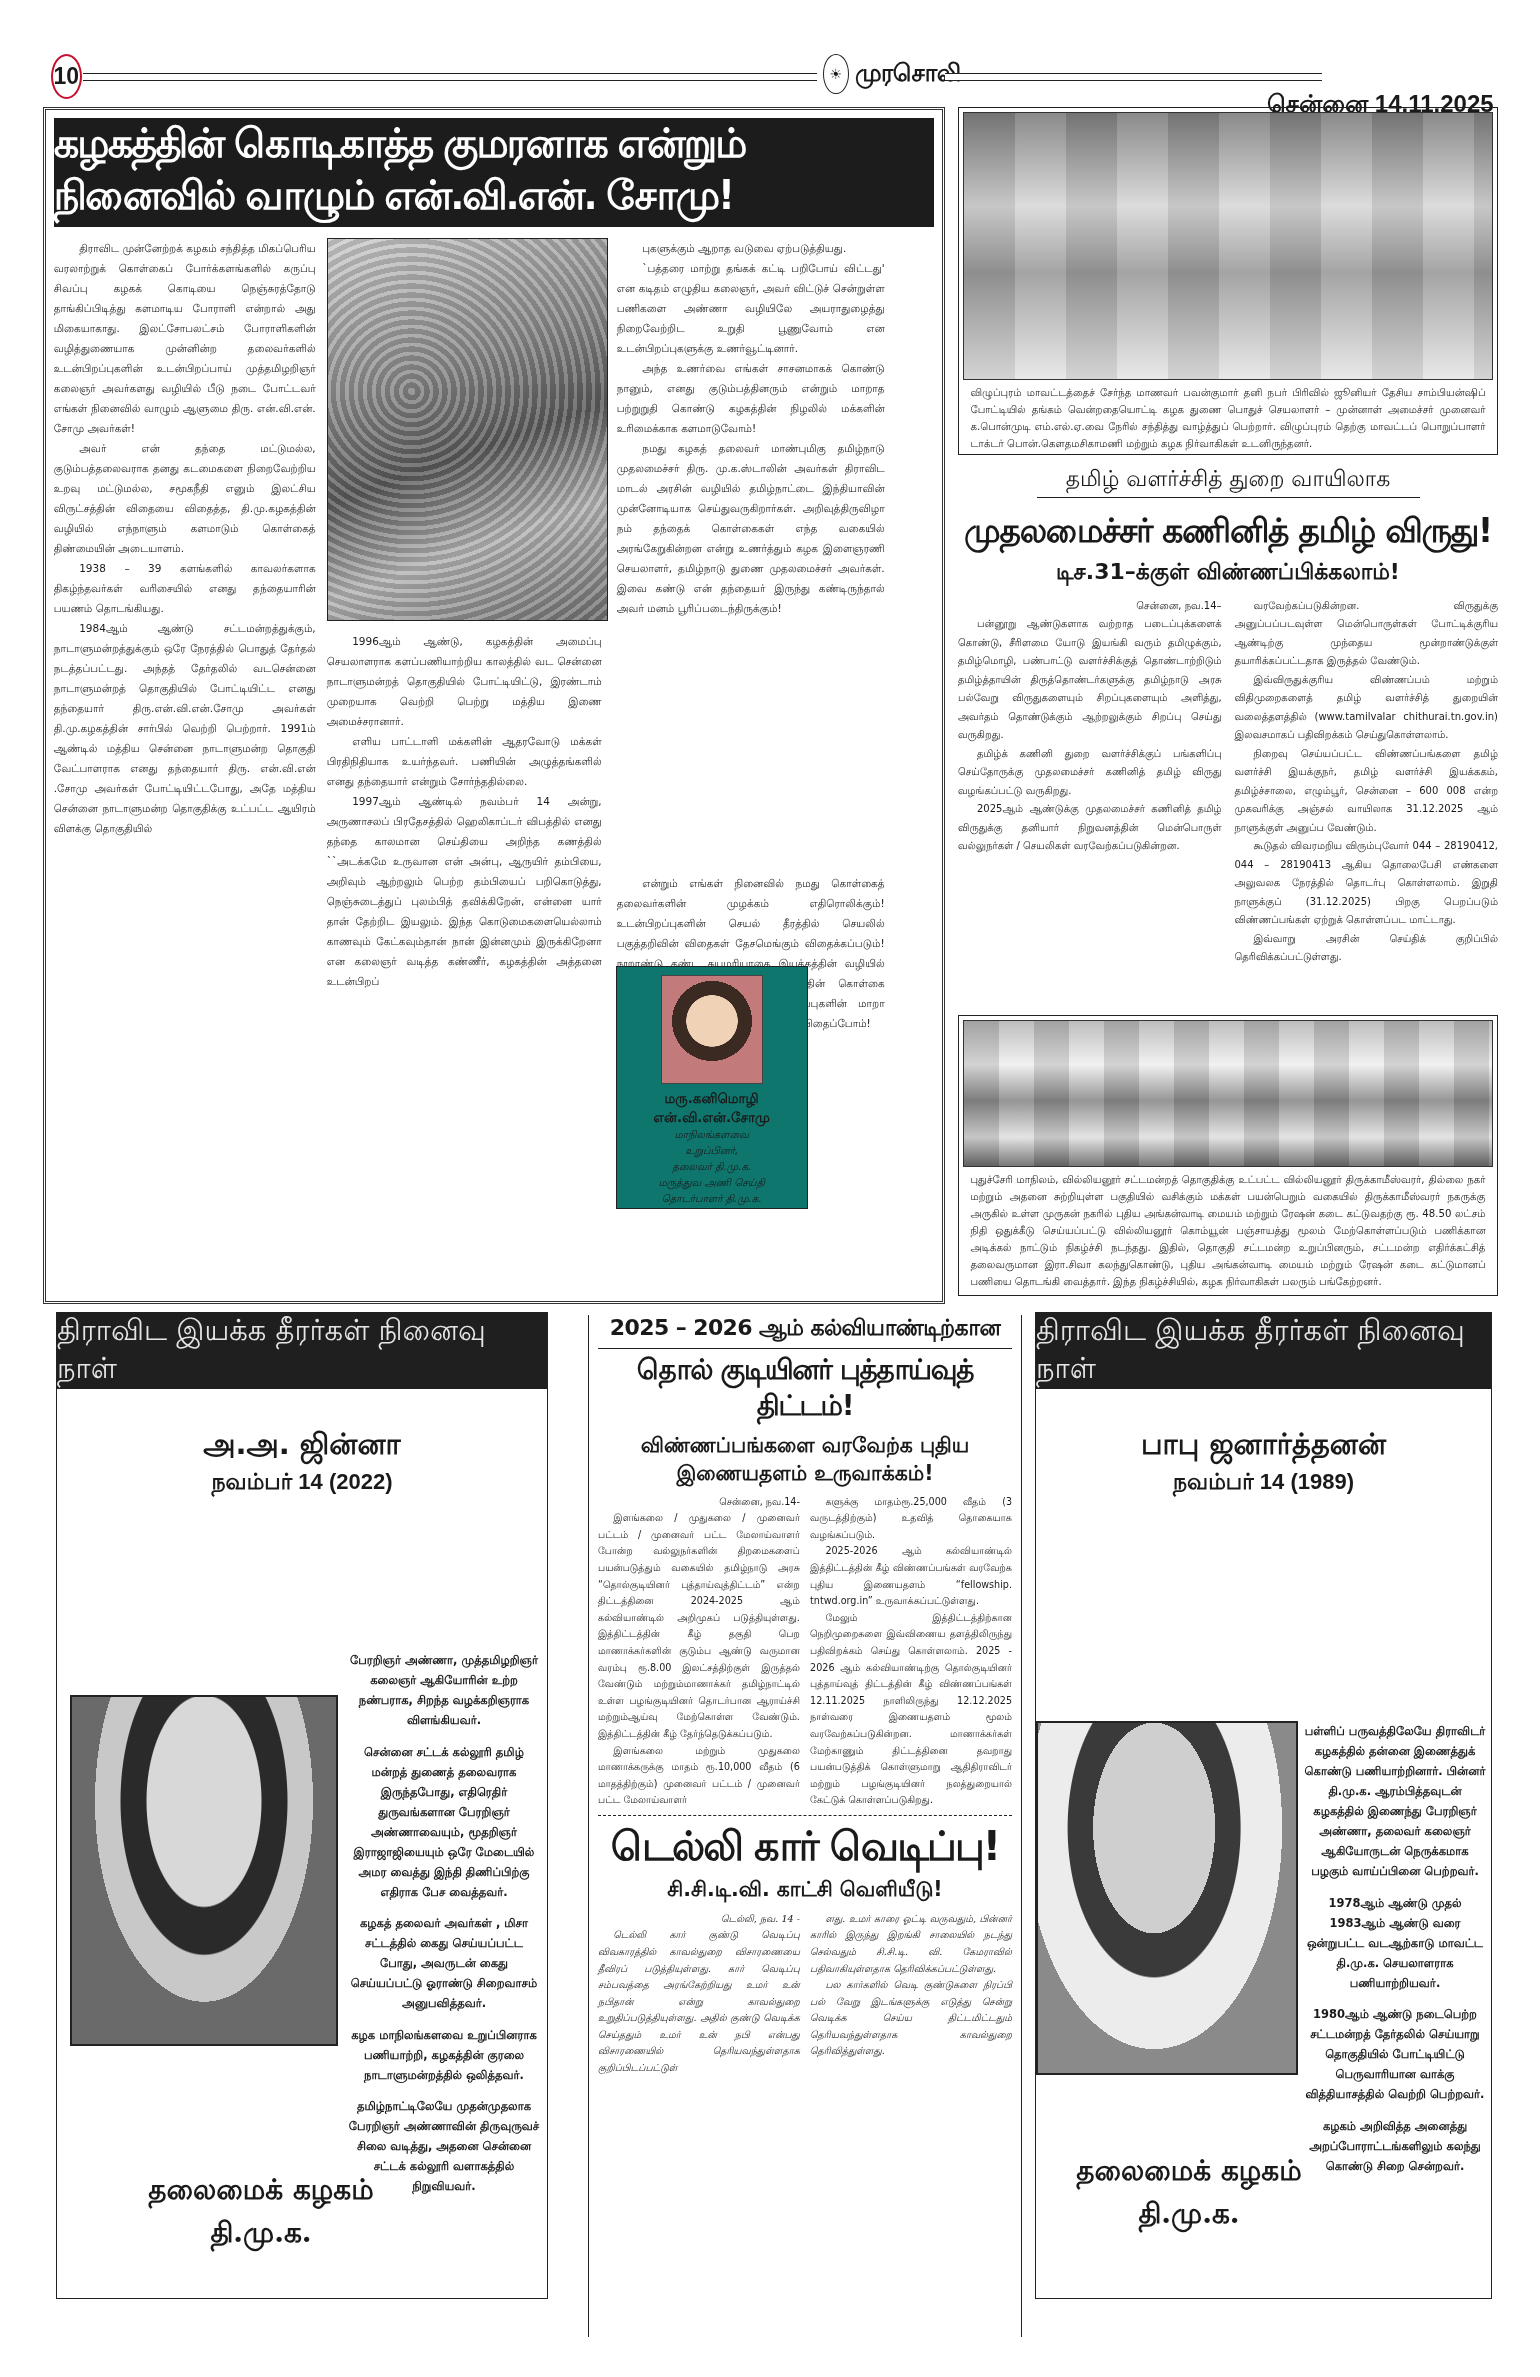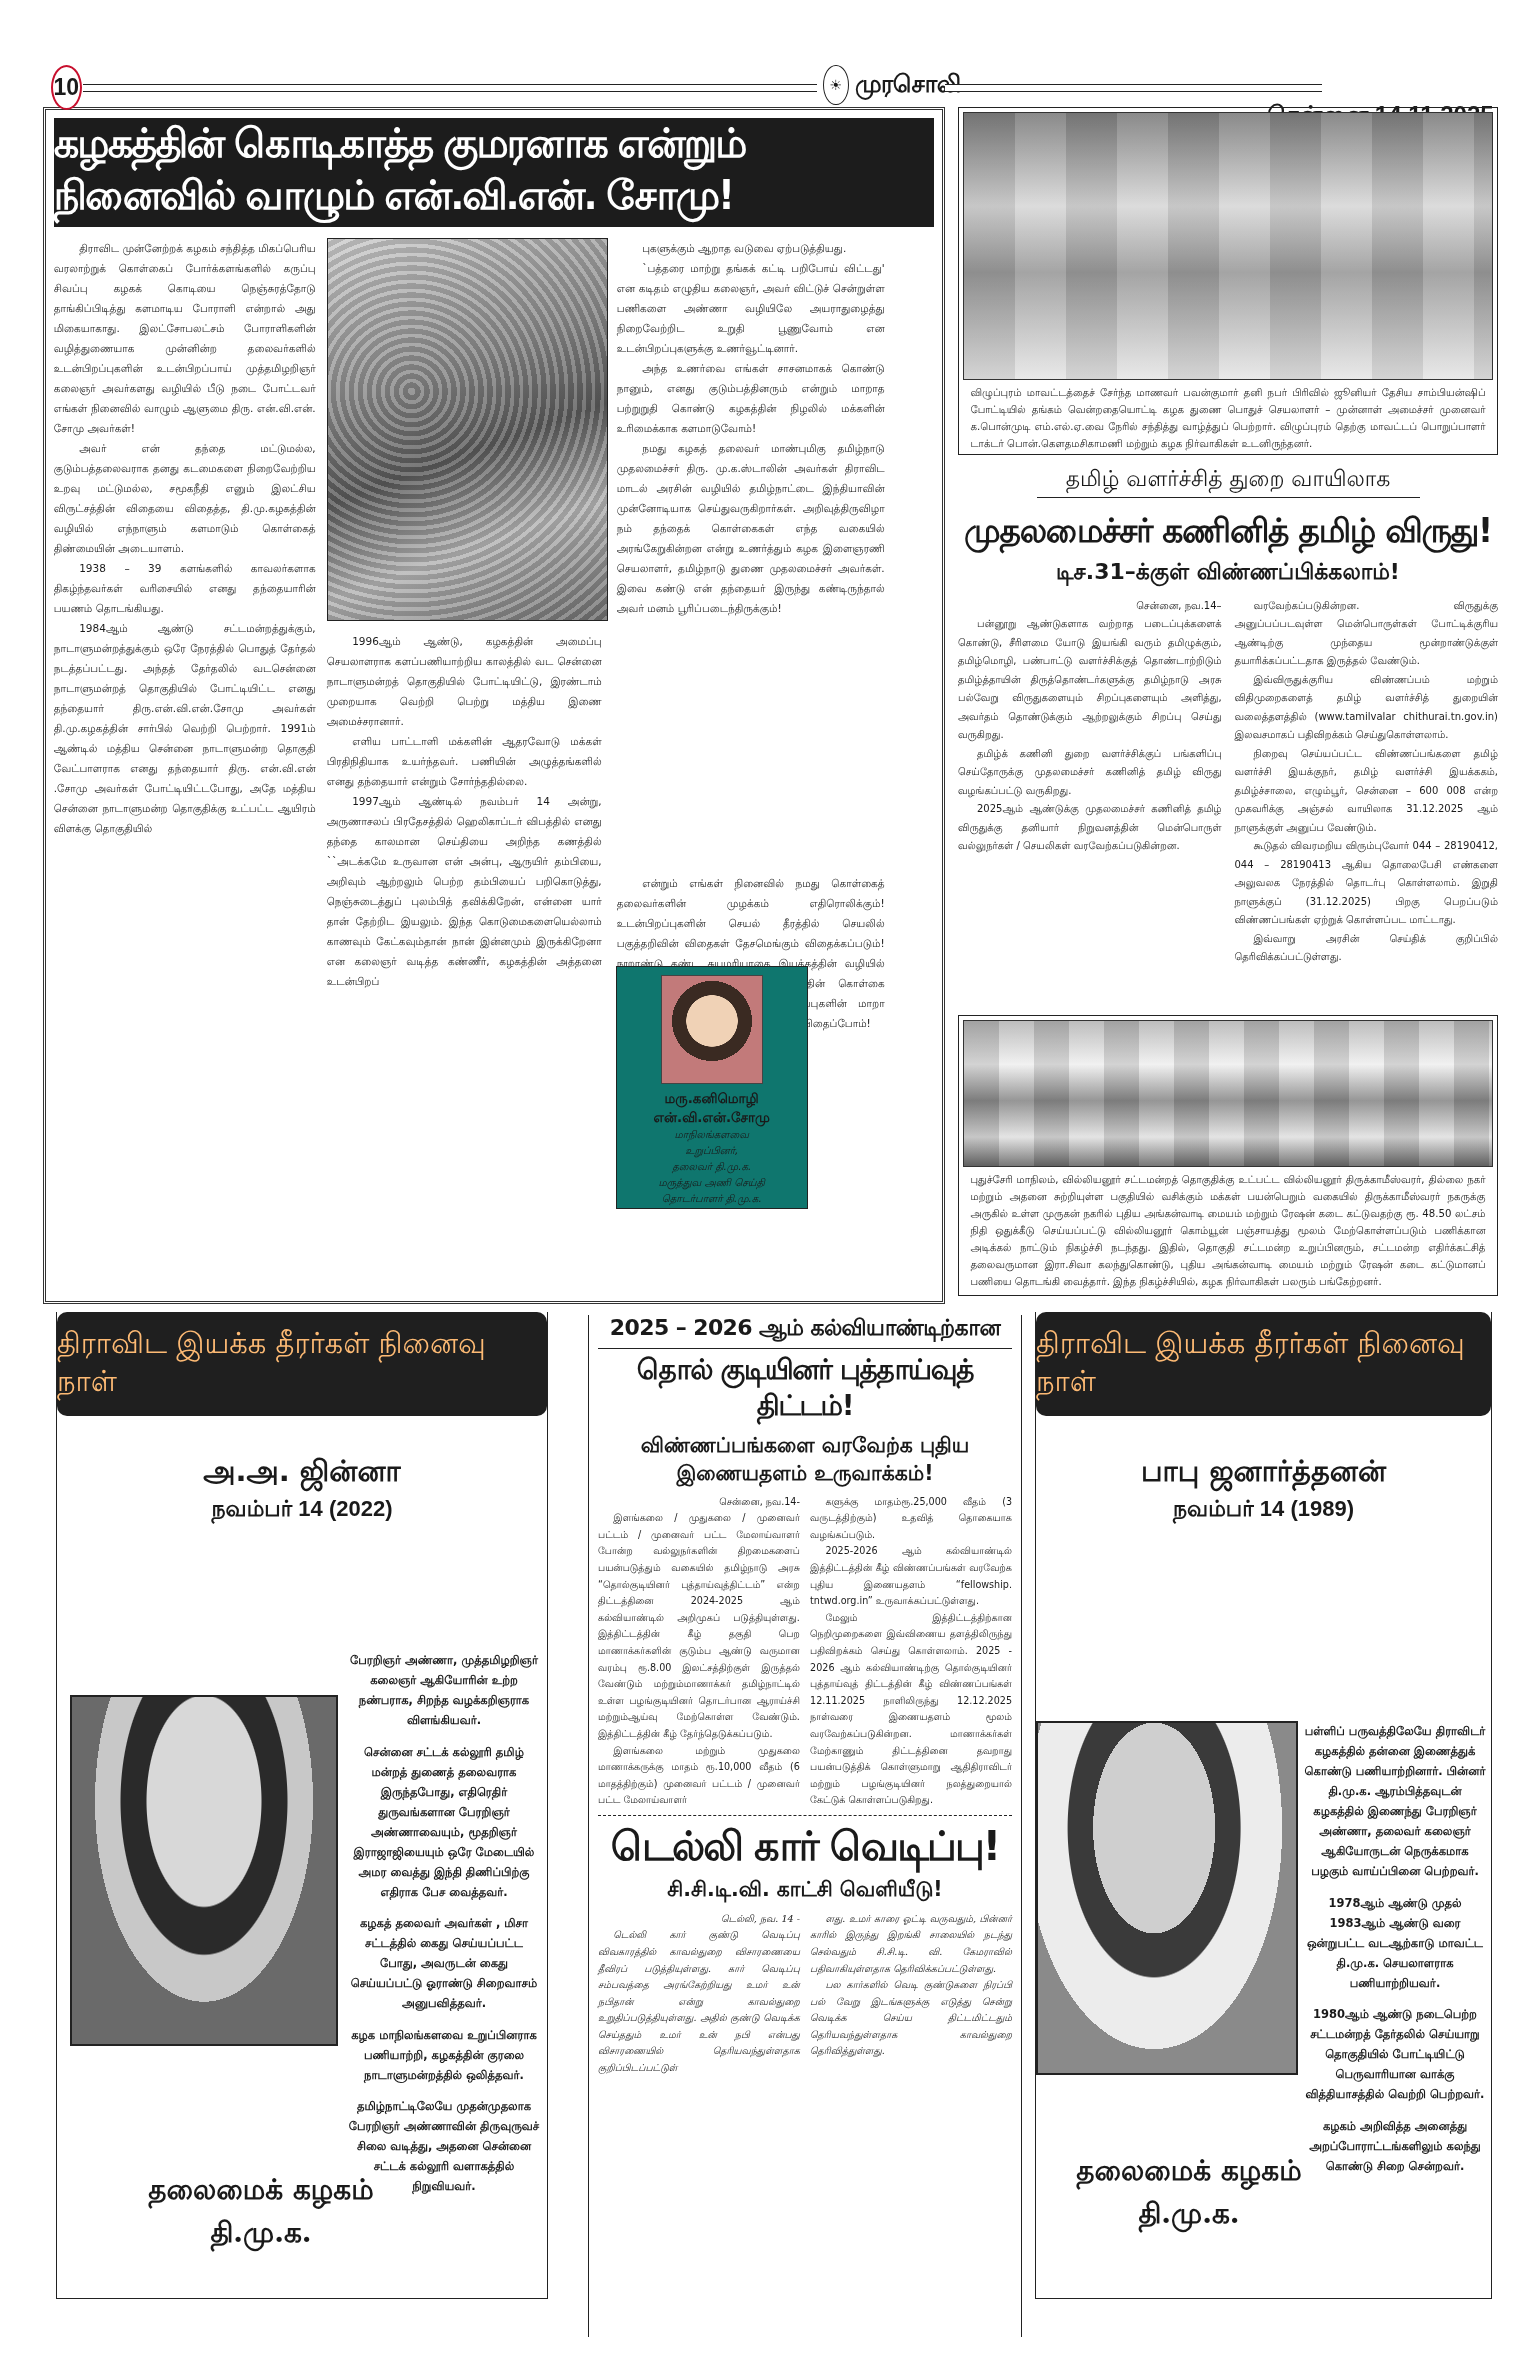--- a/index.html
+++ b/index.html
@@ -1,20 +1,20 @@
 <!DOCTYPE html>
 <html style="font-size:10.2px"><head>
 <meta charset="utf-8">
 <style>
   * { box-sizing: border-box; margin: 0; padding: 0; }
   html, body { width: 1541px; height: 2377px; background: #ffffff; overflow: hidden; }
   body { position: relative; font-family: "DejaVu Sans", sans-serif; color: #1a1a1a; }
 
   
-  .masthead { position: absolute; left: 38px; top: 65px; width: 1462px; height: 45px; }
+  .masthead { position: absolute; left: 38px; top: 54px; width: 1462px; height: 45px; }
   .page-num { position: absolute; left: 12.8px; top: 0; width: 31px; height: 45px; border: 2.6px solid #c8102e; border-radius: 50%; display:flex; align-items:center; justify-content:center; font-family:"Liberation Sans", sans-serif; font-weight:700; font-size: 23px; background:#fff; z-index:2; }
   .mh-rule { position: absolute; top: 19px; height: 7.7px; border-top: 1.9px solid #222; border-bottom: 1.9px solid #222; background: #fff; }
   .mh-rule.r1 { left: 45px; width: 734px; }
   .mh-rule.r2 { left: 907px; width: 377px; }
   .logo { position: absolute; left: 785px; top: 0; display:flex; align-items:center; gap: 6.4px; }
   .logo-emblem { width: 25.5px; height: 40px; border: 1.9px solid #222; border-radius: 50%; display:flex; align-items:center; justify-content:center; font-size: 14px; }
   .logo-text { font-size: 24px; font-weight: 700; font-family: "DejaVu Sans", sans-serif; letter-spacing:-0.6px; }
   .dateline { position: absolute; right: 6.4px; top: 6.4px; font-size: 24px; font-weight: 700; font-family: "Liberation Sans", sans-serif; margin-top: 30px; }
 
   
@@ -51,21 +51,21 @@
 
   
   .py-box { position: absolute; left: 958px; top: 1015px; width: 540px; height: 281px; border: 1.9px solid #222; padding: 3.8px; }
   .py-photo { height: 147px; background: linear-gradient(180deg,#b8b8b8 0%,#f0f0f0 30%,#8d8d8d 55%,#e2e2e2 80%,#6d6d6d 100%); border: 1.3px solid #333; position: relative; }
   .py-photo::after { content:""; position:absolute; inset:0; background: repeating-linear-gradient(90deg, rgba(0,0,0,.12) 0 35px, rgba(255,255,255,.08) 35px 70px); }
 
   
   .memorial { position: absolute; top: 1312px; width: 511px; height: 987px; border: 1.9px solid #222; border-top: none; }
   .memorial.left { left: 56px; width: 492px; }
   .memorial.right { left: 1035px; width: 457px; }
-  .mem-banner { height: 104px; background: #1f1f1f; color: #fdba74; display:flex; align-items:center; justify-content:center; font-family: "DejaVu Serif", serif; font-size: 29px; border-radius: 10px; }
+  .mem-banner { height: 77px; background: #1f1f1f; color: #e5e5e5; display:flex; align-items:center; justify-content:center; font-family: "DejaVu Serif", serif; font-size: 29px; }
   .mem-name { text-align:center; font-size: 29px; font-weight: 700; margin-top: 38px; }
   .mem-date { text-align:center; font-size: 22px; font-weight: 700; margin-top: 3.8px; font-family:"Liberation Sans", sans-serif; }
   .mem-photo { position: absolute; width: 268px; height: 351px; border: 2.6px solid #222; }
   .memorial.left .mem-photo { left: 12.8px; top: 383px; background: radial-gradient(ellipse at 50% 30%, #d8d8d8 0 57px, #2a2a2a 58px 83px, #c8c8c8 84px 109px, #6a6a6a 109px); }
   .memorial.right .mem-photo { left: 0; top: 409px; width: 262px; height: 354px; background: radial-gradient(ellipse at 45% 30%, #cfcfcf 0 61px, #3a3a3a 61px 86px, #ececec 87px 128px, #8a8a8a 128px); }
   .mem-text { position: absolute; font-size: 11.5px; line-height: 20px; font-weight: 700; text-align: center; }
   .memorial.left .mem-text { left: 291px; top: 338px; width: 192px; }
   .memorial.right .mem-text { left: 268px; top: 409px; width: 182px; }
   .mem-text p { margin-bottom: 11.5px; }
   .mem-sign { position: absolute; left: 0; right: 0; text-align: center; font-family:"DejaVu Serif", serif; font-weight: 700; font-size: 28px; line-height: 43px; }

